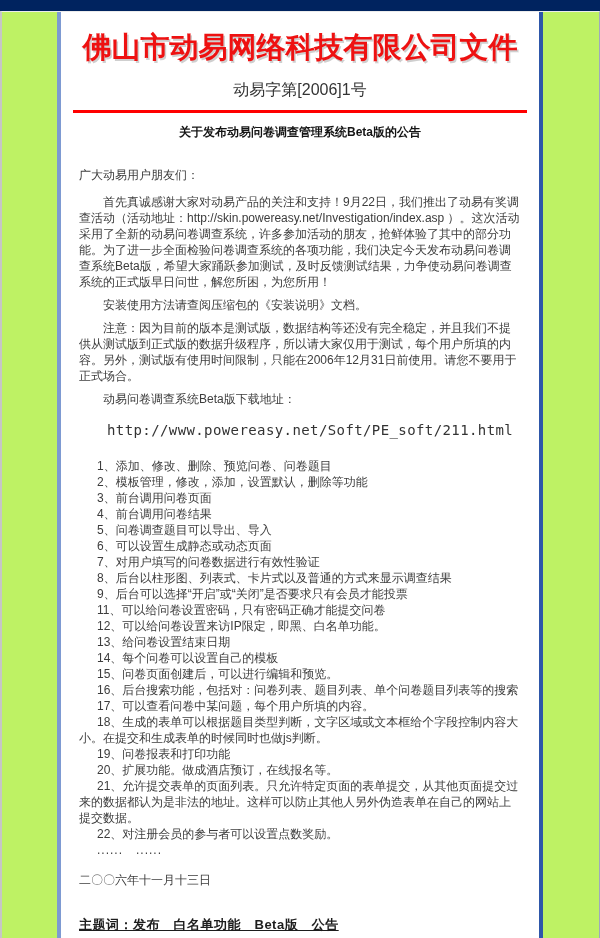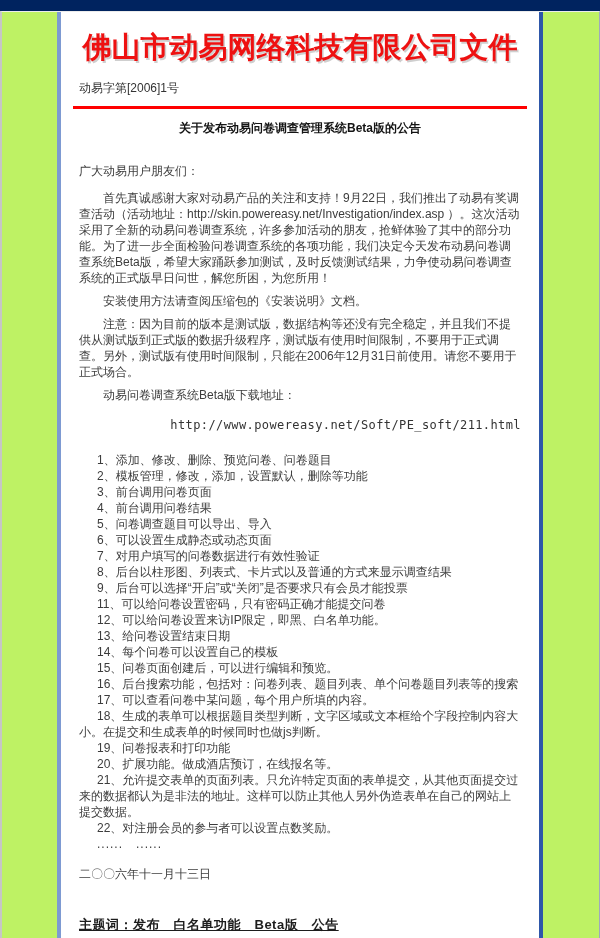--- a/index.html
+++ b/index.html
@@ -19,29 +19,29 @@
     display:flex; flex-direction:column;
     overflow:hidden;
     color:#3c3c3c; font-size:12px;
   }
   .bottom-strip { position:absolute; left:0; right:0; bottom:0; height:5px; background:#f4f1e2; }
   .company {
     font-size:29px; font-weight:bold; color:#ee1111; text-align:center;
     white-space:nowrap; letter-spacing:0px; margin:4px 0 12px;
     text-shadow:1.5px 1.5px 0 #cfcfcf;
   }
-  .docnum { font-size:12px; color:#333; margin-bottom:9px; }
+  .docnum { text-align:center; font-size:16px; color:#333; margin-bottom:9px; }
   .redline { height:3px; background:#ff0000; margin:0 -6px 11px -6px; }
   .title { font-size:12px; font-weight:bold; color:#141414; text-align:center; margin:0 0 18px; }
   .salutation { line-height:16px; margin:8px 0 4px; }
   .para { text-indent:2em; line-height:16px; margin:7px 0; }
   .url {
     padding-left:2em; margin:8px 0 20px;
     font-family:"DejaVu Sans Mono","Liberation Mono",monospace;
-    font-size:12px; letter-spacing:.4px; color:#333;text-align:right;
+    font-size:14px; letter-spacing:.4px; color:#333;
   }
   .intro { text-indent:2em; line-height:16px; margin:0 0 14px; }
   .feature { text-indent:1.5em; line-height:16px; }
   .dots { text-indent:1.5em; line-height:16px; letter-spacing:1px; }
   .date { padding-right:70px; margin-top:14px; line-height:16px; }
   .spacer { flex:1 1 auto; min-height:6px; }
   .keywords {
     font-size:13px; font-weight:bold; color:#1d1d1d;
     text-decoration:underline; margin-bottom:10px; letter-spacing:.5px;
   }
@@ -55,21 +55,21 @@
     <h1 class="company">佛山市动易网络科技有限公司文件</h1>
     <div class="docnum">动易字第[2006]1号</div>
     <div class="redline"></div>
     <h2 class="title">关于发布动易问卷调查管理系统Beta版的公告</h2>
 
     <div class="salutation">广大动易用户朋友们：</div>
 
     <div>
         <p class="para">首先真诚感谢大家对动易产品的关注和支持！9月22日，我们推出了动易有奖调查活动（活动地址：http://skin.powereasy.net/Investigation/index.asp ）。这次活动采用了全新的动易问卷调查系统，许多参加活动的朋友，抢鲜体验了其中的部分功能。为了进一步全面检验问卷调查系统的各项功能，我们决定今天发布动易问卷调查系统Beta版，希望大家踊跃参加测试，及时反馈测试结果，力争使动易问卷调查系统的正式版早日问世，解您所困，为您所用！</p>
         <p class="para">安装使用方法请查阅压缩包的《安装说明》文档。</p>
-        <p class="para">注意：因为目前的版本是测试版，数据结构等还没有完全稳定，并且我们不提供从测试版到正式版的数据升级程序，测试版有使用时间限制，不要用于正式调查。另外，测试版有使用时间限制，只能在2006年12月31日前使用。请您不要用于正式场合。</p>
+        <p class="para">注意：因为目前的版本是测试版，数据结构等还没有完全稳定，并且我们不提供从测试版到正式版的数据升级程序，所以请大家仅用于测试，每个用户所填的内容。另外，测试版有使用时间限制，只能在2006年12月31日前使用。请您不要用于正式场合。</p>
         <p class="para">动易问卷调查系统Beta版下载地址：</p>
       </div>
 
     <div class="url">http://www.powereasy.net/Soft/PE_soft/211.html</div>
 
 
     <div>
         <div class="feature">1、添加、修改、删除、预览问卷、问卷题目</div>
         <div class="feature">2、模板管理，修改，添加，设置默认，删除等功能</div>
         <div class="feature">3、前台调用问卷页面</div>

